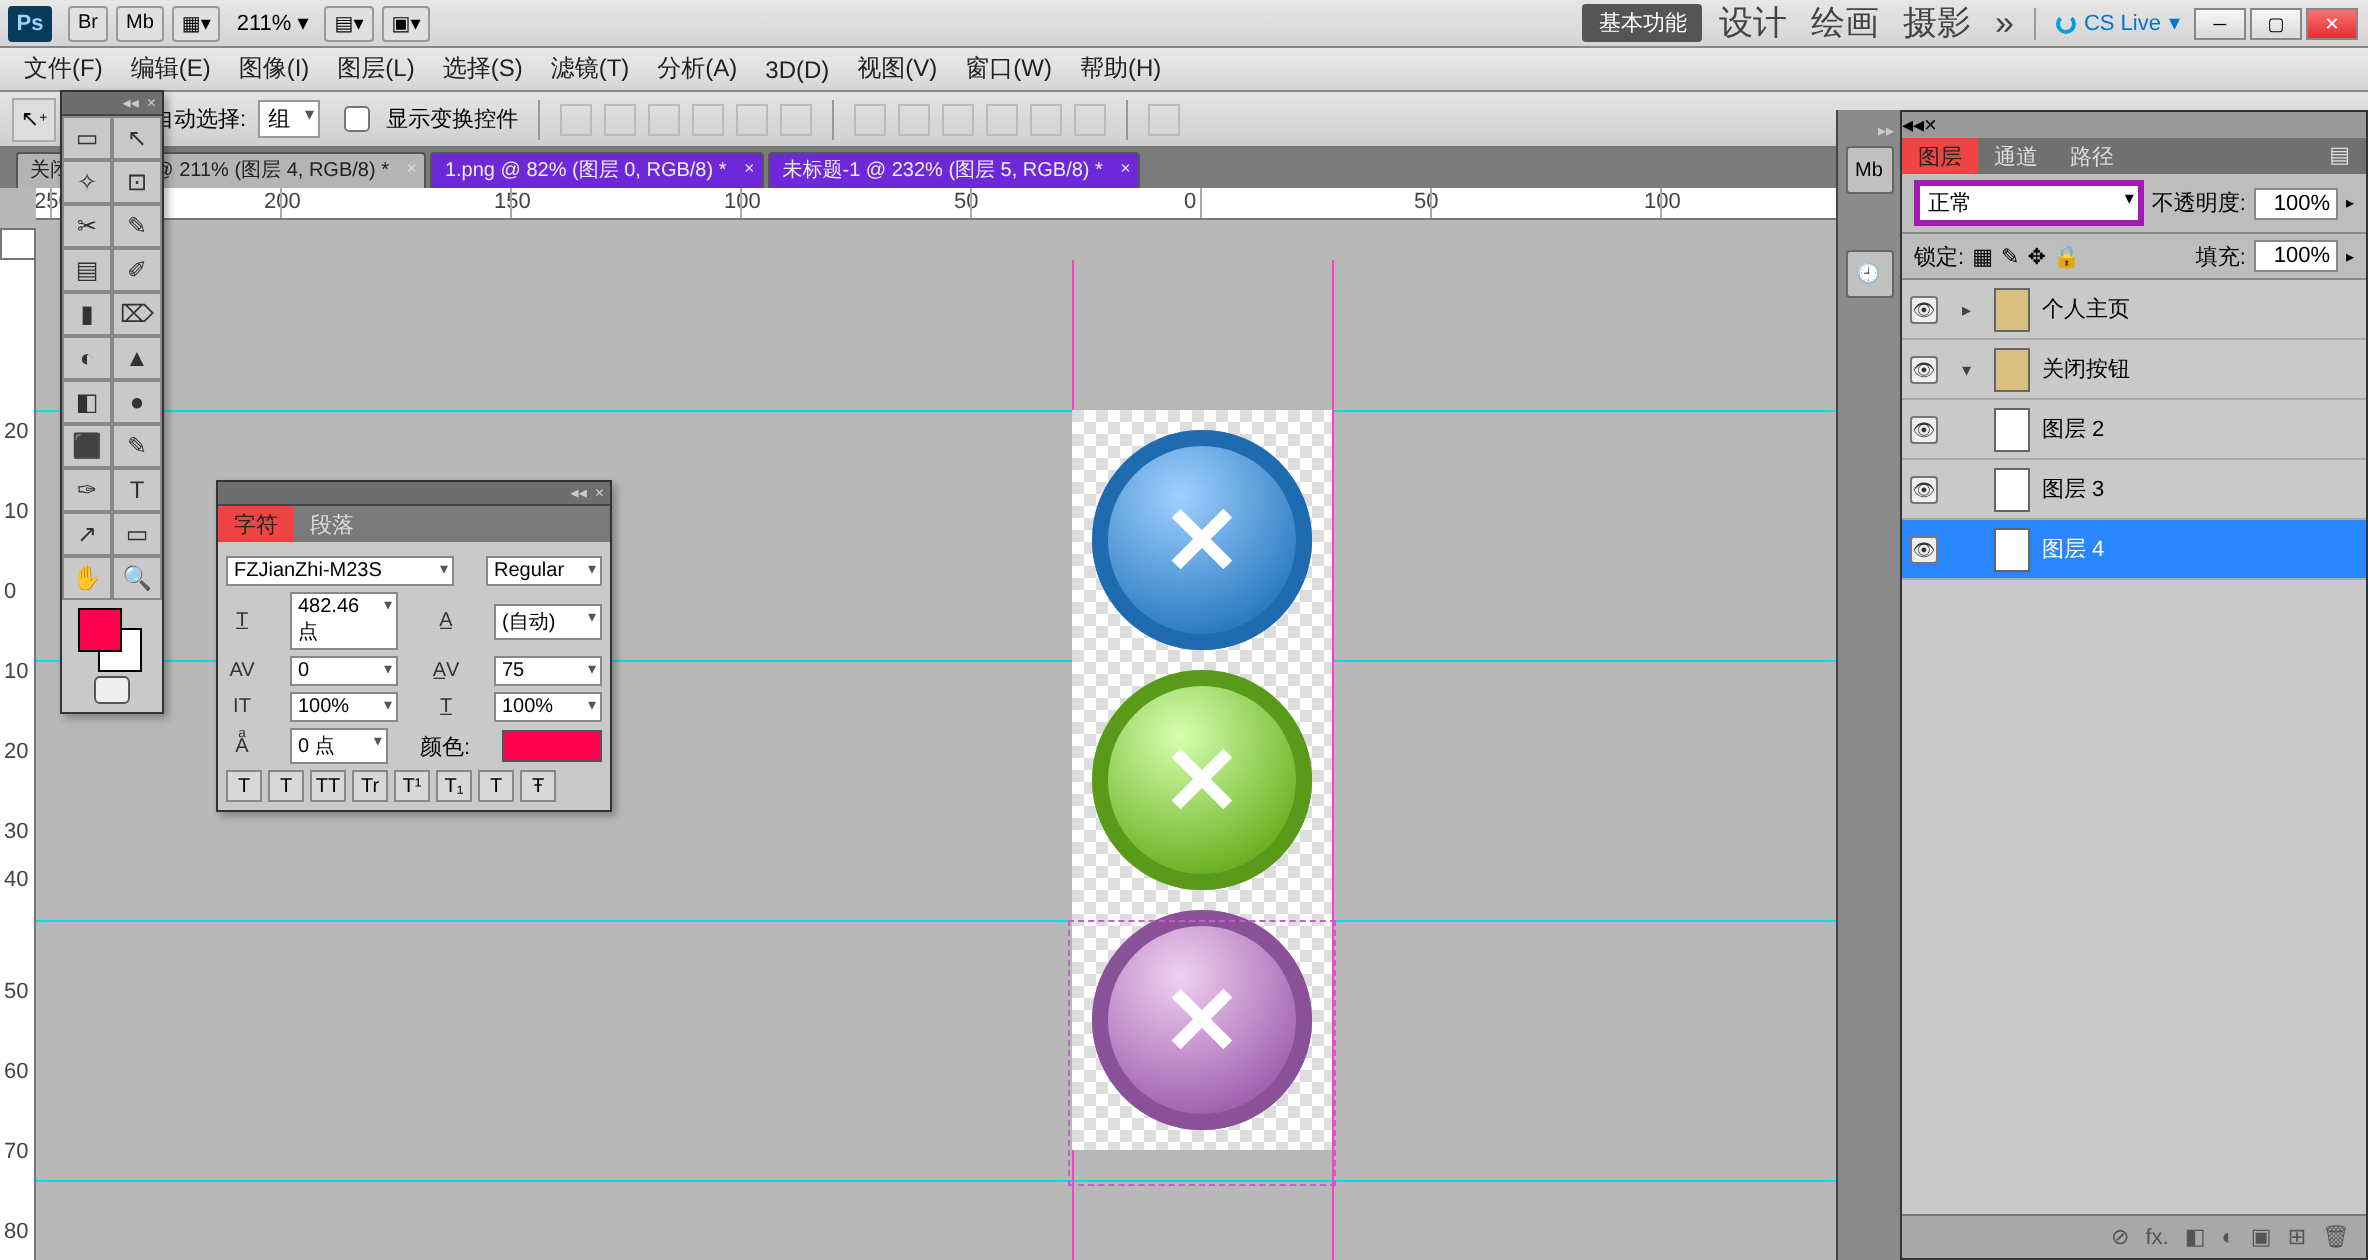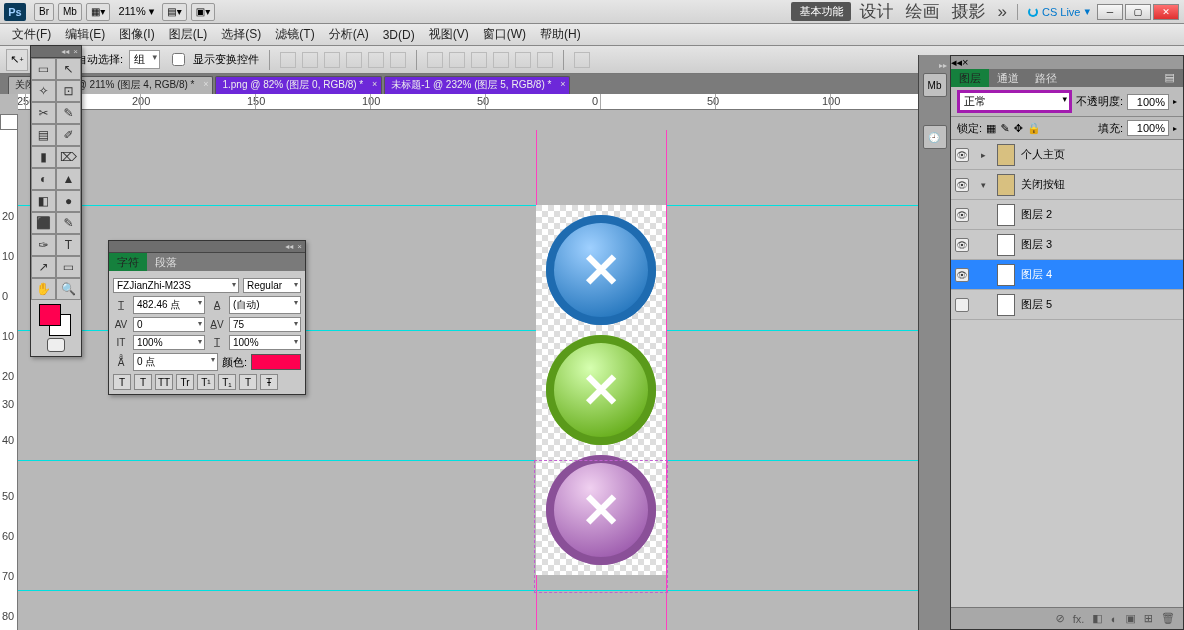--- a/index.html
+++ b/index.html
@@ -70,23 +70,23 @@
 .tools .swatch { height:34px; position:relative; background:#c9c9c9; grid-column:1/3; }
 .tools .swatch .fg { position:absolute; width:22px; height:22px; left:8px; top:4px; background:#ff0050; border:1px solid #000; }
 .tools .swatch .bg { position:absolute; width:22px; height:22px; left:18px; top:14px; background:#fff; border:1px solid #000; }
 .tools .qmask { grid-column:1/3; height:22px; background:#c9c9c9; display:flex; justify-content:center; align-items:center; }
 .tools .qmask span{ width:18px; height:14px; border:1px solid #555; border-radius:3px; background:#eee; }
 
 
 .charp { left:108px; top:240px; width:198px; }
 .tabs { display:flex; background:#7a7a7a; height:18px; }
 .tabs .t { padding:2px 8px; font-size:11px; color:#ddd; }
-.tabs .t.active { background:#15803d; color:#222; }
+.tabs .t.active { background:#ef4444; color:#222; }
 .charp .body { background:#c9c9c9; padding:4px; }
-.charp .row  { display:flex; align-items:center; gap:4px; margin:3px 0; }
+.charp .row  { display:flex; align-items:center; gap:16px; margin:3px 0; }
 .charp .field{ flex:1; border:1px solid #888; background:#fff; padding:1px 12px 1px 3px; font-size:10px; position:relative; }
 .charp .field::after { content:"▾"; position:absolute; right:2px; top:1px; font-size:8px; color:#555; }
 .charp .ico  { width:16px; font-size:10px; color:#333; text-align:center; }
 .charp .btns { display:flex; gap:3px; margin-top:3px; }
 .charp .btns span { width:18px; height:16px; border:1px solid #888; background:#d8d8d8; font-size:10px; display:flex; align-items:center; justify-content:center; }
 .clr-sw { width:50px; height:16px; background:#ff0050; border:1px solid #555; }
 
 
 .dock { position:absolute; right:0; top:55px; bottom:0; display:flex; }
 .dock .iconstrip { width:32px; background:#8a8a8a; border-left:1px solid #444; padding-top:6px; }
@@ -206,21 +206,21 @@
     <div class="tick" style="left: 1042px;"></div>
     <div class="lbl" style="left: 1149px;">250</div>
     <div class="tick" style="left: 1157px;"></div>
   </div>
 <div class="ruler-v" id="rulerV">
     <div class="lbl" style="top: 80px;">20</div>
     <div class="lbl" style="top: 120px;">10</div>
     <div class="lbl" style="top: 160px;">0</div>
     <div class="lbl" style="top: 200px;">10</div>
     <div class="lbl" style="top: 240px;">20</div>
-    <div class="lbl" style="top: 268px;">30</div>
+    <div class="lbl" style="top: 280px;">30</div>
     <div class="lbl" style="top: 304px;">40</div>
     <div class="lbl" style="top: 360px;">50</div>
     <div class="lbl" style="top: 400px;">60</div>
     <div class="lbl" style="top: 440px;">70</div>
     <div class="lbl" style="top: 480px;">80</div>
   </div>
 
 <div class="work">
   <div class="guide-h" style="top:75px"></div>
   <div class="guide-h" style="top:200px"></div>
@@ -390,26 +390,20 @@
           <div style="width: 16px;"></div>
           <div class="thumb"></div>
           <div>图层 3</div>
         </div>
         <div class="layer-row sel">
           <div class="eye">👁</div>
           <div style="width: 16px;"></div>
           <div class="thumb"></div>
           <div>图层 4</div>
         </div>
-        <div class="layer-row">
-          <div class="eye"></div>
-          <div style="width: 16px;"></div>
-          <div class="thumb"></div>
-          <div>图层 5</div>
-        </div>
       </div>
     <div class="lfoot" id="layerFoot">
         <span>⊘</span>
         <span>fx.</span>
         <span>◧</span>
         <span>◐</span>
         <span>▣</span>
         <span>⊞</span>
         <span>🗑</span>
       </div>

